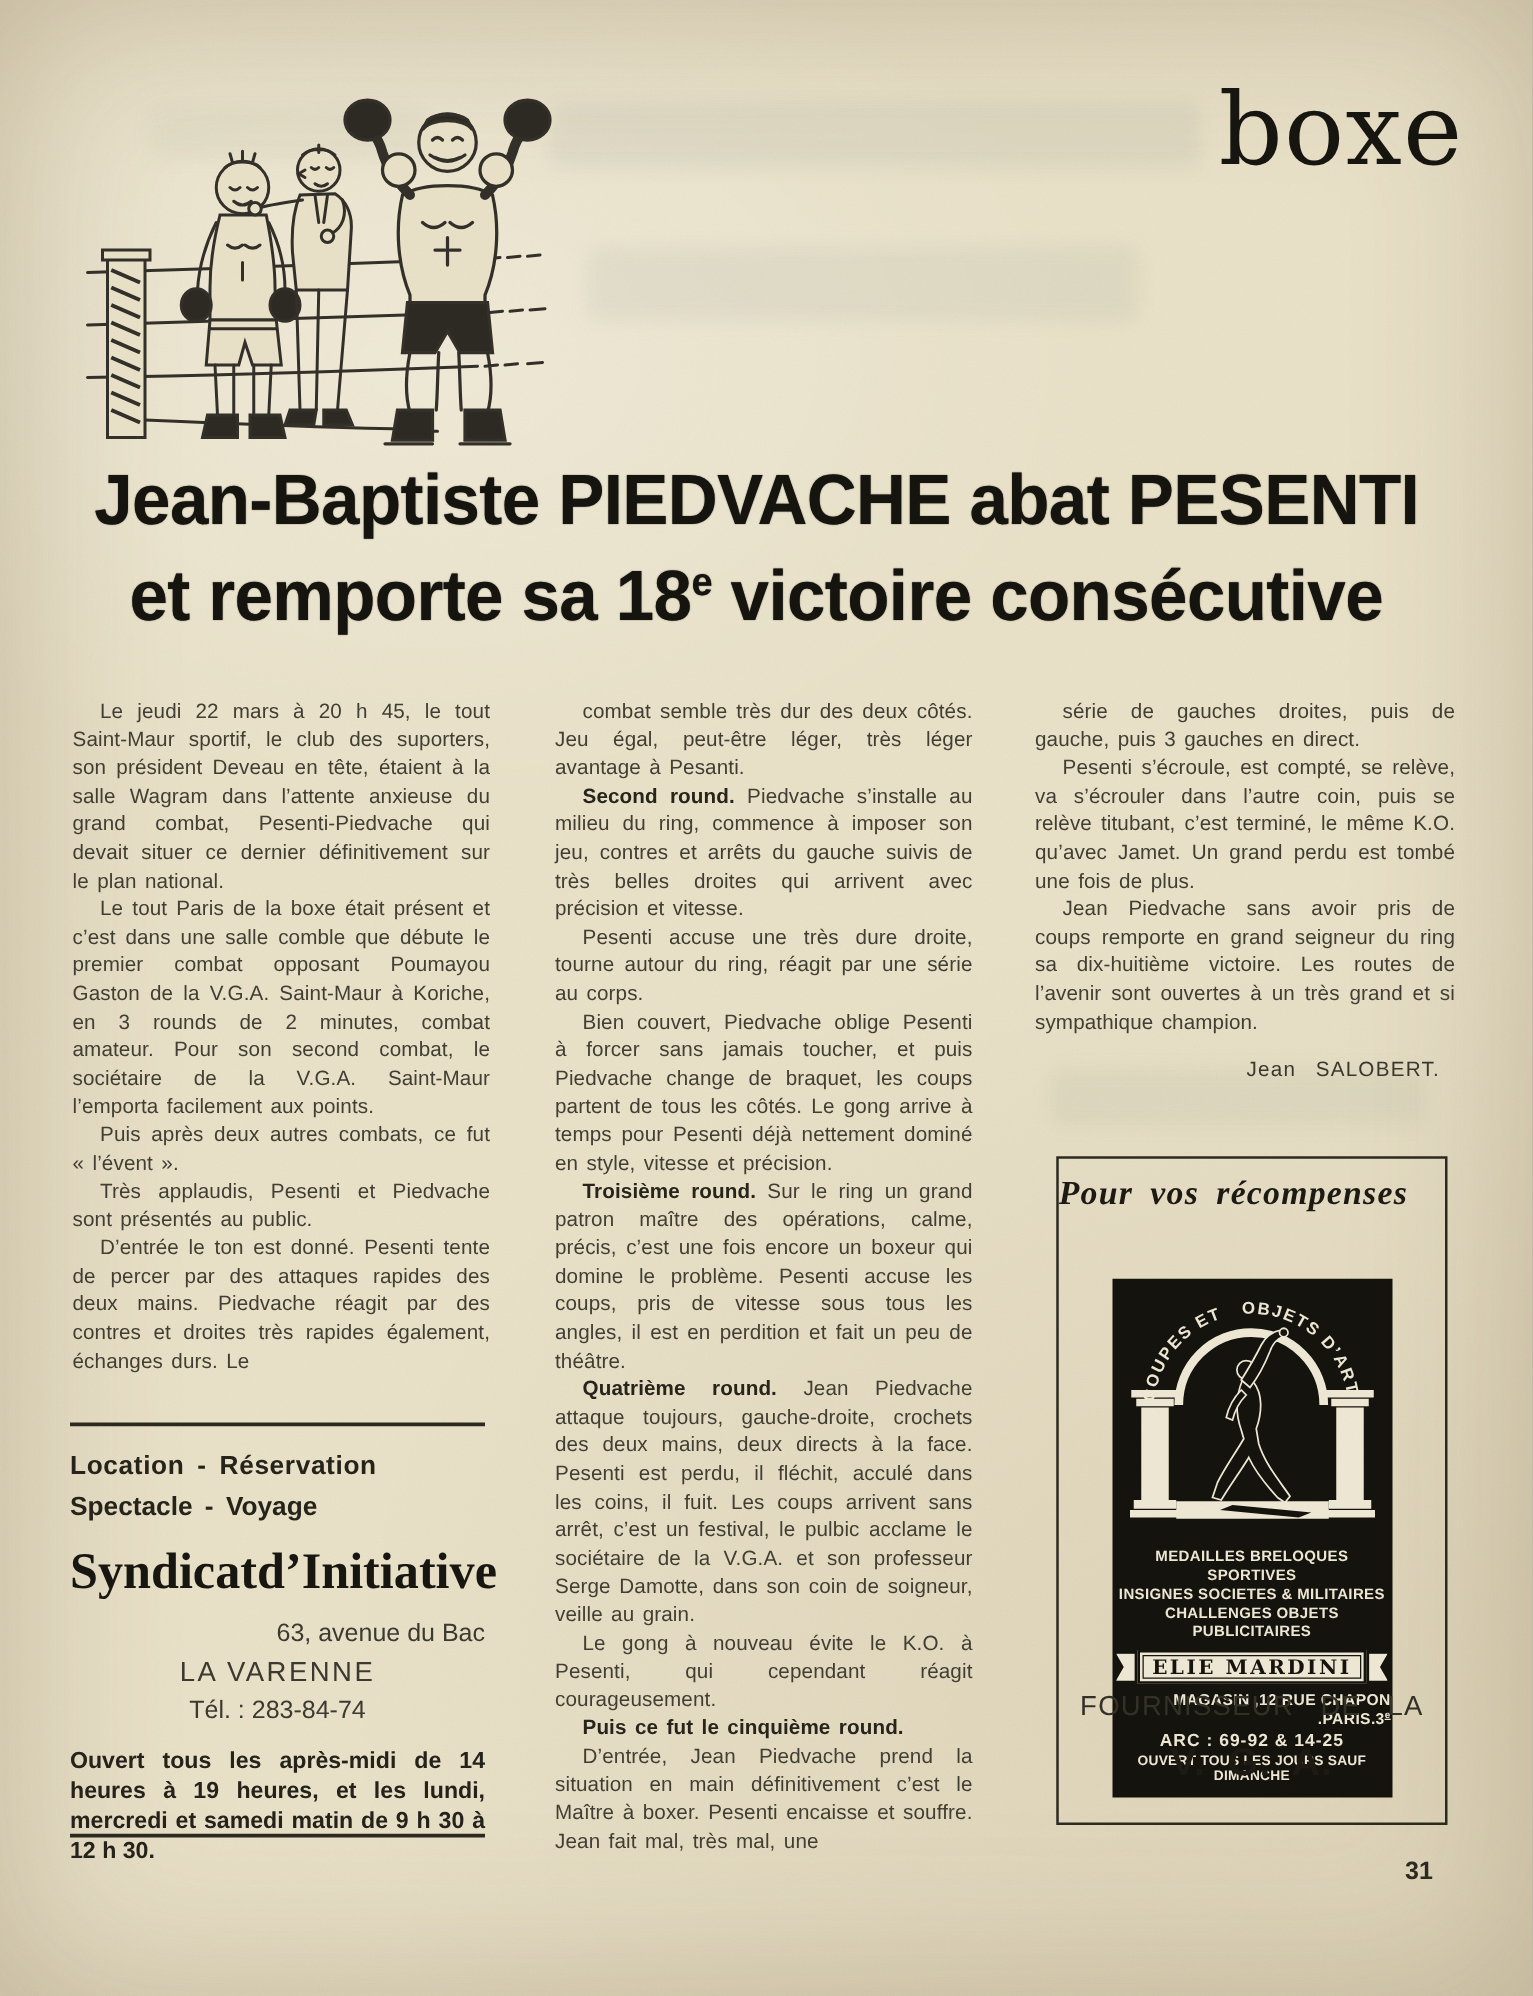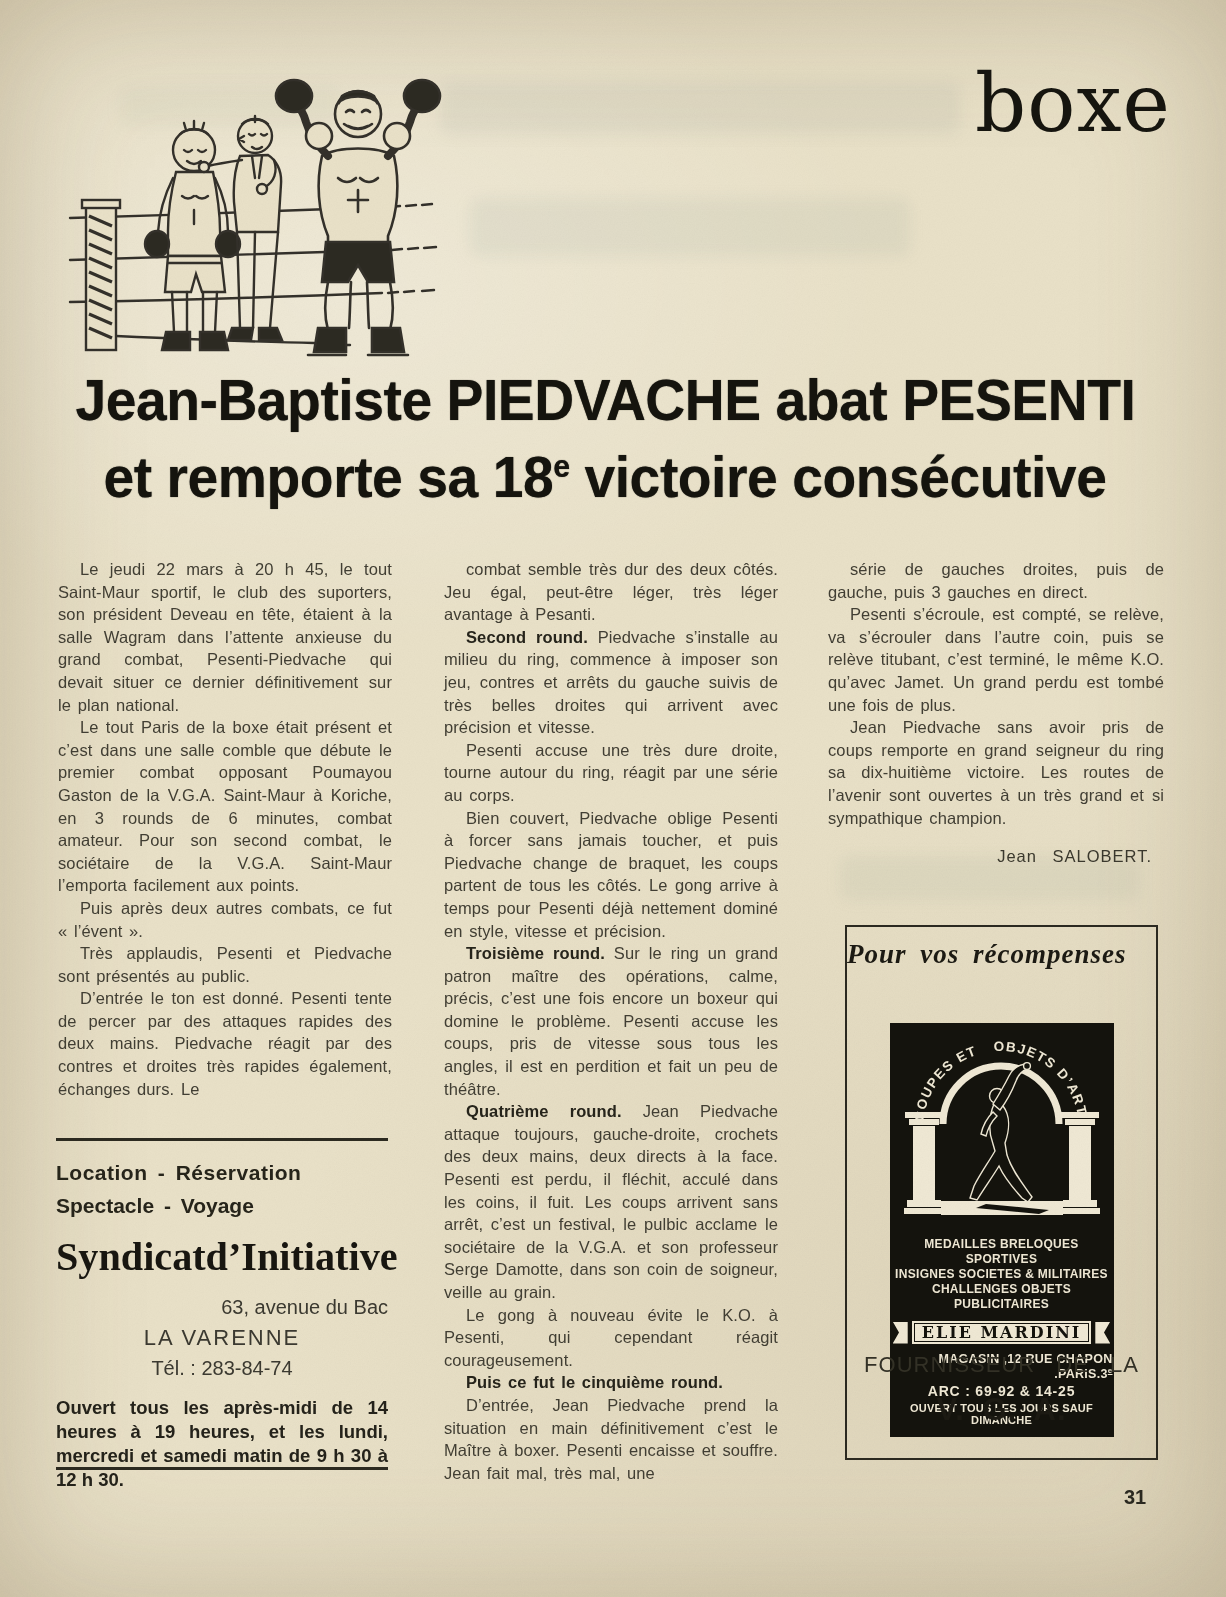--- a/index.html
+++ b/index.html
@@ -157,21 +157,21 @@
     </svg>
   </div>
 
   <div class="headline">
     <span class="hl-line"><span class="hl-inner">Jean-Baptiste PIEDVACHE abat PESENTI</span></span>
     <span class="hl-line"><span class="hl-inner"><span>et remporte sa 18</span><sup>e</sup><span> victoire consécutive</span></span></span>
   </div>
 
   <div class="col" id="col1">
       <p>Le jeudi 22 mars à 20 h 45, le tout Saint-Maur sportif, le club des suporters, son président Deveau en tête, étaient à la salle Wagram dans l’attente anxieuse du grand combat, Pesenti-Piedvache qui devait situer ce dernier définitivement sur le plan national.</p>
-      <p>Le tout Paris de la boxe était présent et c’est dans une salle comble que débute le premier combat opposant Poumayou Gaston de la V.G.A. Saint-Maur à Koriche, en 3 rounds de 6 minutes, combat amateur. Pour son second combat, le sociétaire de la V.G.A. Saint-Maur l’emporta facilement aux points.</p>
+      <p>Le tout Paris de la boxe était présent et c’est dans une salle comble que débute le premier combat opposant Poumayou Gaston de la V.G.A. Saint-Maur à Koriche, en 3 rounds de 2 minutes, combat amateur. Pour son second combat, le sociétaire de la V.G.A. Saint-Maur l’emporta facilement aux points.</p>
       <p>Puis après deux autres combats, ce fut « l’évent ».</p>
       <p>Très applaudis, Pesenti et Piedvache sont présentés au public.</p>
       <p>D’entrée le ton est donné. Pesenti tente de percer par des attaques rapides des deux mains. Piedvache réagit par des contres et droites très rapides également, échanges durs. Le</p>
     </div>
   <div class="col" id="col2">
       <p>combat semble très dur des deux côtés. Jeu égal, peut-être léger, très léger avantage à Pesanti.</p>
       <p><strong>Second round. </strong>Piedvache s’installe au milieu du ring, commence à imposer son jeu, contres et arrêts du gauche suivis de très belles droites qui arrivent avec précision et vitesse.</p>
       <p>Pesenti accuse une très dure droite, tourne autour du ring, réagit par une série au corps.</p>
       <p>Bien couvert, Piedvache oblige Pesenti à forcer sans jamais toucher, et puis Piedvache change de braquet, les coups partent de tous les côtés. Le gong arrive à temps pour Pesenti déjà nettement dominé en style, vitesse et précision.</p>
       <p><strong>Troisième round. </strong>Sur le ring un grand patron maître des opérations, calme, précis, c’est une fois encore un boxeur qui domine le problème. Pesenti accuse les coups, pris de vitesse sous tous les angles, il est en perdition et fait un peu de théâtre.</p>

